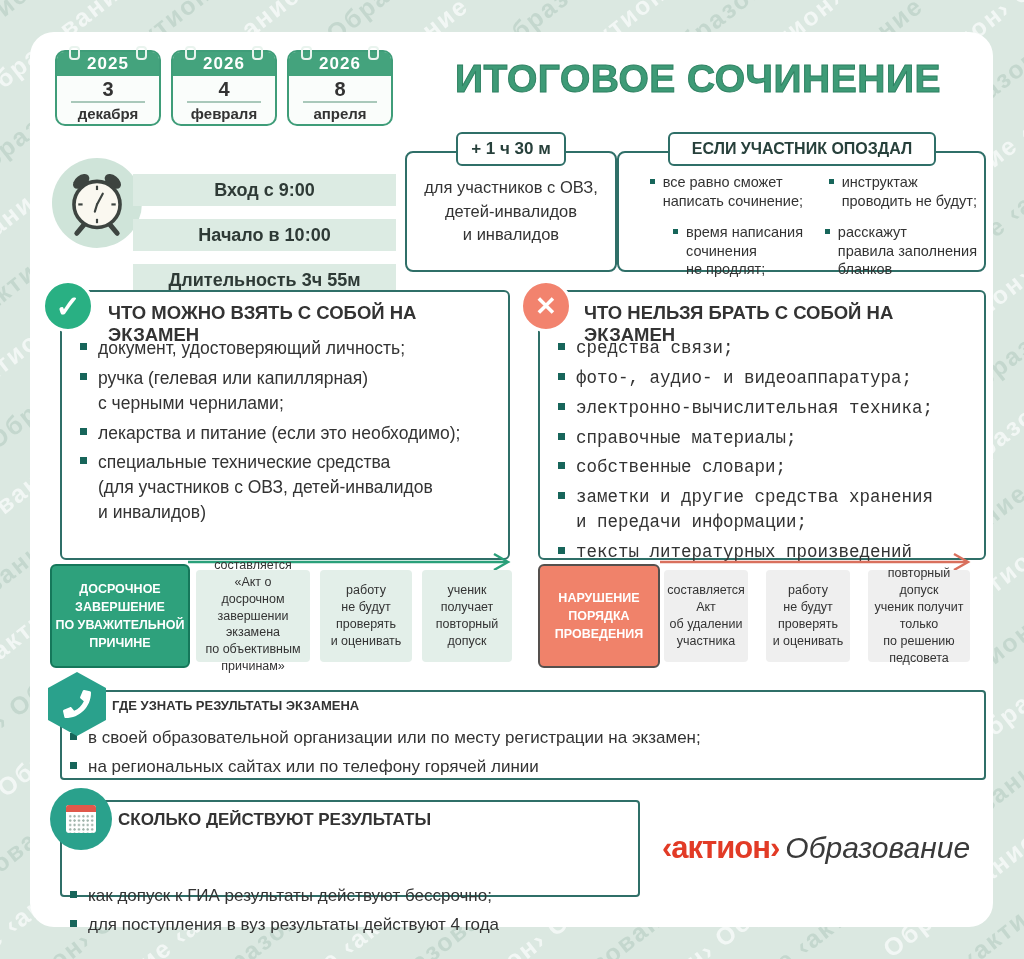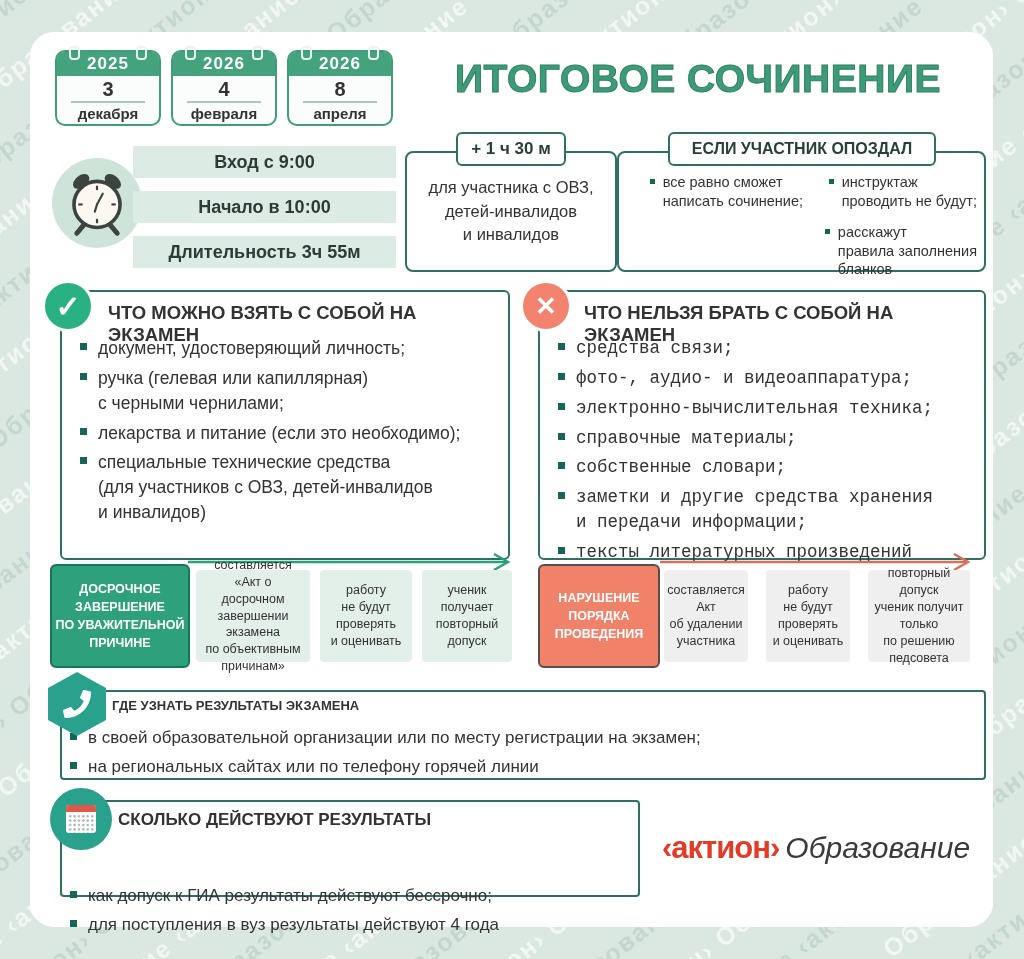--- a/index.html
+++ b/index.html
@@ -16,21 +16,21 @@
   .cal{width:102px;height:72px;border:2px solid #3f9d79;border-radius:10px;background:#fafdfb;overflow:visible;}
   .cal-head{position:relative;height:24px;background:#44a37d;border-radius:7px 7px 0 0;color:#fff;font-weight:bold;font-size:17px;text-align:center;line-height:24px;letter-spacing:1px;}
   .pin{position:absolute;top:-6px;width:7px;height:10px;border:2.5px solid #e9f4ee;border-radius:4px;background:transparent;}
   .pin.l{left:12px;} .pin.r{right:12px;}
   .cal-day{font-weight:bold;font-size:20px;color:#333;text-align:center;line-height:24px;margin-top:1px;}
   .cal-line{width:72%;margin:0 auto;border-bottom:2px solid #a9c8ba;}
   .cal-month{font-weight:bold;font-size:15px;color:#333;text-align:center;line-height:20px;margin-top:1px;}
   #title{left:412px;top:57px;width:572px;text-align:center;font-size:39px;font-weight:800;color:#3e9b77;letter-spacing:0.5px;-webkit-text-stroke:1px #2f8162;}
   
   #clock-wrap{left:52px;top:158px;width:90px;height:90px;background:#cfe4d9;border-radius:50%;display:flex;align-items:center;justify-content:center;}
-  .pill{left:133px;width:263px;height:32px;background:#dcebe3;border-radius:0;display:flex;align-items:center;justify-content:center;font-weight:bold;font-size:18px;color:#2e3a36;}
+  .pill{left:133px;width:263px;height:32px;background:#dcebe3;border-radius:0;display:flex;align-items:center;justify-content:center;font-weight:bold;font-size:18px;color:#2e3a36;margin-top:28px;}
   
   .tealbox{background:#fff;border:2px solid #2f6f68;}
   .labeltag{background:#fff;border:2px solid #2f6f68;border-radius:6px;font-weight:bold;color:#27403b;display:flex;align-items:center;justify-content:center;}
   .pre{white-space:pre-line;}
   #extra-box{left:405px;top:151px;width:208px;height:117px;border-radius:8px;display:flex;align-items:center;justify-content:center;text-align:center;font-size:16.5px;color:#333;line-height:1.45;}
   #extra-badge{left:456px;top:132px;width:106px;height:30px;font-size:17px;z-index:3;}
   #late-box{left:617px;top:151px;width:365px;height:117px;border-radius:8px;}
   #late-badge{left:668px;top:132px;width:264px;height:30px;font-size:16px;z-index:3;}
   .late-col{position:absolute;top:20px;display:flex;flex-direction:column;gap:12px;align-items:flex-end;}
   .late-col .li{font-size:14.5px;line-height:1.3;}
@@ -159,30 +159,35 @@
       <line x1="24" y1="52" x2="30" y2="52" stroke="#3d4440" stroke-width="3"></line>
       <line x1="70" y1="52" x2="76" y2="52" stroke="#3d4440" stroke-width="3"></line>
       <line x1="50" y1="52" x2="58" y2="37" stroke="#3d4440" stroke-width="3" stroke-linecap="round"></line>
       <line x1="50" y1="52" x2="47" y2="62" stroke="#3d4440" stroke-width="3" stroke-linecap="round"></line>
     </svg>
   </div>
   <div class="abs pill" style="top:146px;">Вход с 9:00</div>
   <div class="abs pill" style="top:191px;">Начало в 10:00</div>
   <div class="abs pill" style="top:236px;">Длительность 3ч 55м</div>
 
-  <div class="abs tealbox pre" id="extra-box">для участника с ОВЗ,
+  <div class="abs tealbox pre" id="extra-box">для участников с ОВЗ,
 детей-инвалидов
 и инвалидов</div>
   <div class="abs labeltag" id="extra-badge">+ 1 ч 30 м</div>
 
   <div class="abs tealbox" id="late-box">
     <div class="late-col" style="left:16px;width:168px;">
       <div class="li">
           <span>все равно сможет
 написать сочинение;</span>
+        </div>
+      <div class="li">
+          <span>время написания
+сочинения
+не продлят;</span>
         </div>
     </div>
     <div class="late-col" style="left:190px;width:168px;">
       <div class="li">
           <span>инструктаж
 проводить не будут;</span>
         </div>
       <div class="li">
           <span>расскажут
 правила заполнения

